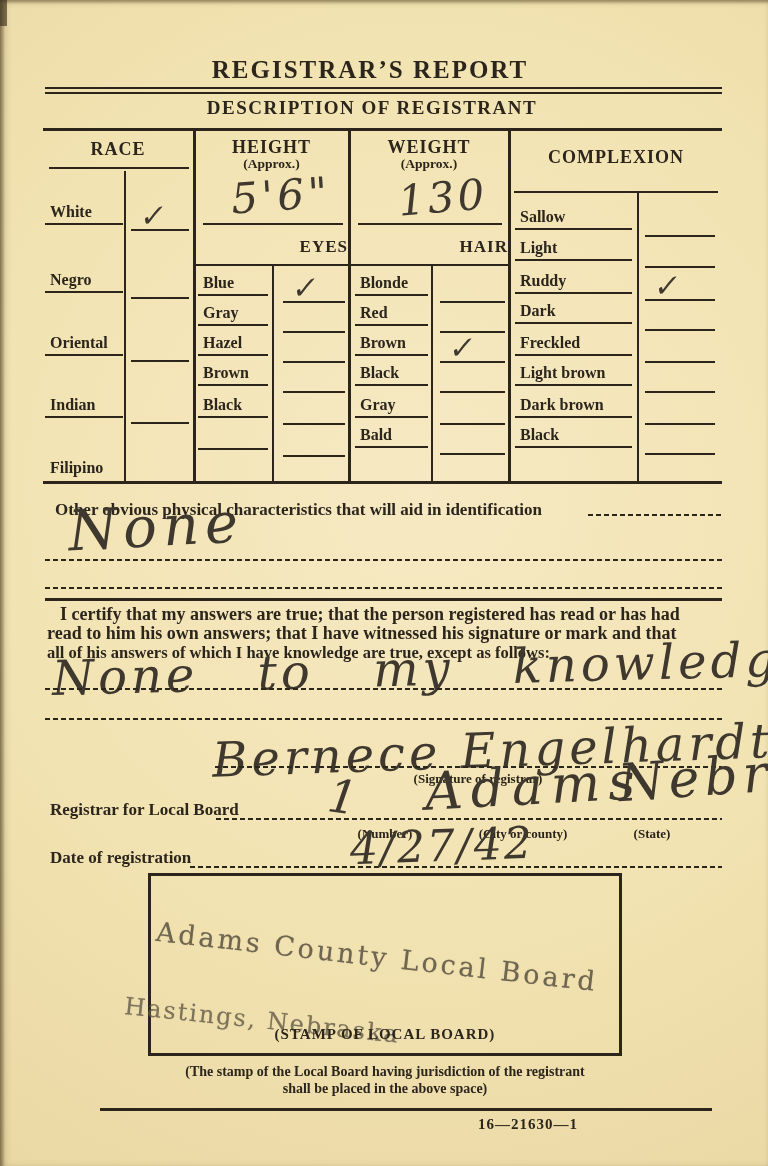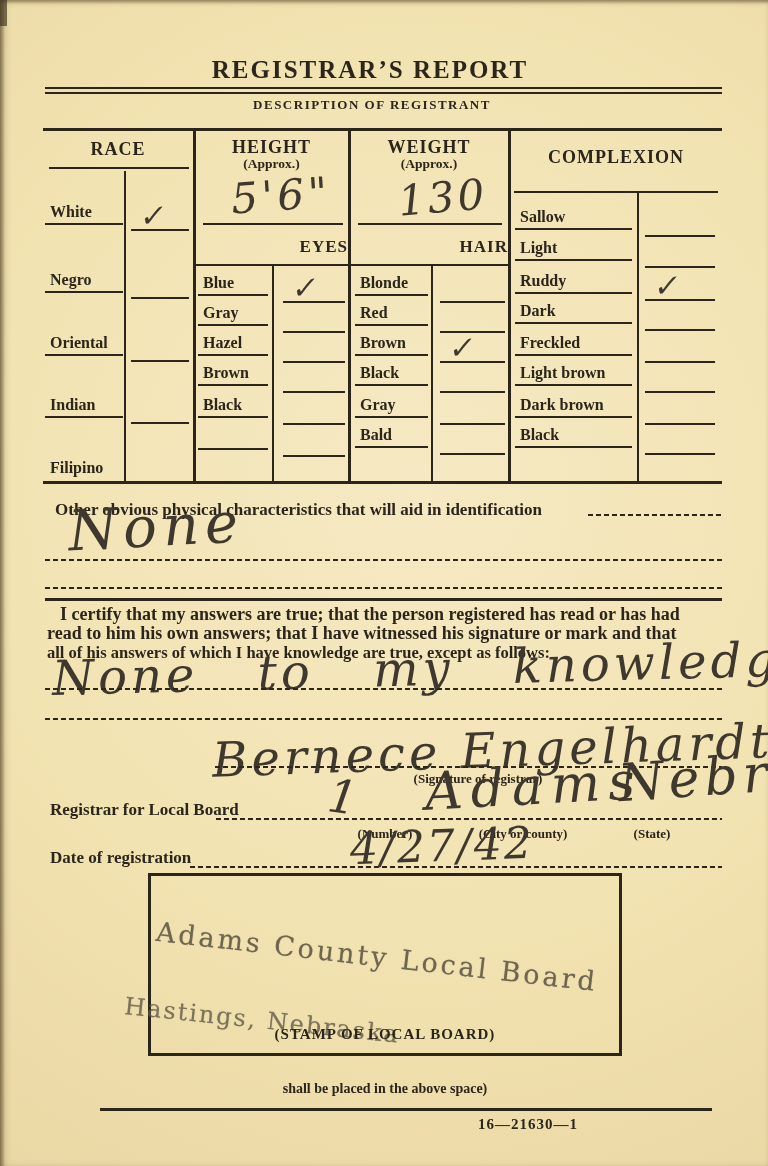--- a/index.html
+++ b/index.html
@@ -8,21 +8,21 @@
   html,body{margin:0;padding:0;}
   #card{
     position:relative;width:768px;height:1166px;overflow:hidden;
     background:radial-gradient(circle at 55% 42%, #f6e9c3 0%, #f2e3b2 55%, #ead8a4 100%);
     font-family:"Liberation Serif", serif; color:var(--ink);
     box-shadow:inset 6px 0 8px -4px rgba(90,72,40,.55), inset 0 4px 6px -3px rgba(90,72,40,.45);
   }
   .abs{position:absolute;}
   .printed{font-weight:bold;color:var(--ink);}
   .title{left:20px;width:700px;top:56px;text-align:center;font-size:25px;letter-spacing:2px;}
-  .sectitle{left:20px;width:704px;top:97px;text-align:center;font-size:13px;letter-spacing:1.5px;}
+  .sectitle{left:20px;width:704px;top:97px;text-align:center;font-size:19px;letter-spacing:1.5px;}
   .rule{background:var(--ink);height:2px;}
   .dash{height:2px;background:repeating-linear-gradient(90deg,var(--ink) 0 5px,transparent 5px 8px);}
   
   #desc-table{left:43px;top:128px;width:679px;height:350px;border-top:3px solid var(--ink);border-bottom:3px solid var(--ink);}
   .vline{position:absolute;width:3px;background:var(--ink);top:0;height:350px;}
   .vsub{position:absolute;width:2px;background:var(--ink);}
   .hline{position:absolute;height:2px;background:var(--ink);}
   .colhead{position:absolute;text-align:center;font-weight:bold;font-size:18px;letter-spacing:1px;}
   .colsub{position:absolute;text-align:center;font-weight:bold;font-size:13.5px;}
   .subhead{position:absolute;text-align:right;font-weight:bold;font-size:17px;letter-spacing:1px;}
@@ -222,17 +222,18 @@
   <div class="abs cap" style="left:602px;width:100px;top:826px">(State)</div>
 
   <div class="abs printed" style="left:50px;top:848px;font-size:17px">Date of registration</div>
   <div class="abs dash" style="left:190px;top:866px;width:532px"></div>
   <div class="abs hand" style="left:350px;top:820px;font-size:44px;letter-spacing:2px;transform:rotate(-2deg)">4/27/42</div>
 
   <div class="abs" style="left:148px;top:873px;width:468px;height:177px;border:3px solid var(--ink)"></div>
   <div class="abs stamp" style="left:158px;top:916px;font-size:27px;letter-spacing:3px;transform:rotate(6.5deg);transform-origin:left top">Adams County Local Board</div>
   <div class="abs stamp" style="left:126px;top:992px;font-size:24px;letter-spacing:2px;transform:rotate(6deg);transform-origin:left top;opacity:.78">Hastings, Nebraska</div>
   <div class="abs cap" style="left:215px;width:340px;top:1026px;font-size:15px;letter-spacing:1px">(STAMP OF LOCAL BOARD)</div>
+  <div class="abs cap" style="left:85px;width:600px;top:1064px;font-size:14px">(The stamp of the Local Board having jurisdiction of the registrant</div>
   <div class="abs cap" style="left:85px;width:600px;top:1081px;font-size:14px">shall be placed in the above space)</div>
 
   <div class="abs rule" style="left:100px;top:1108px;width:612px;height:3px"></div>
   <div class="abs printed" style="left:478px;top:1116px;font-size:15px;letter-spacing:1px">16—21630—1</div>
 </div>
 
 </body></html>

